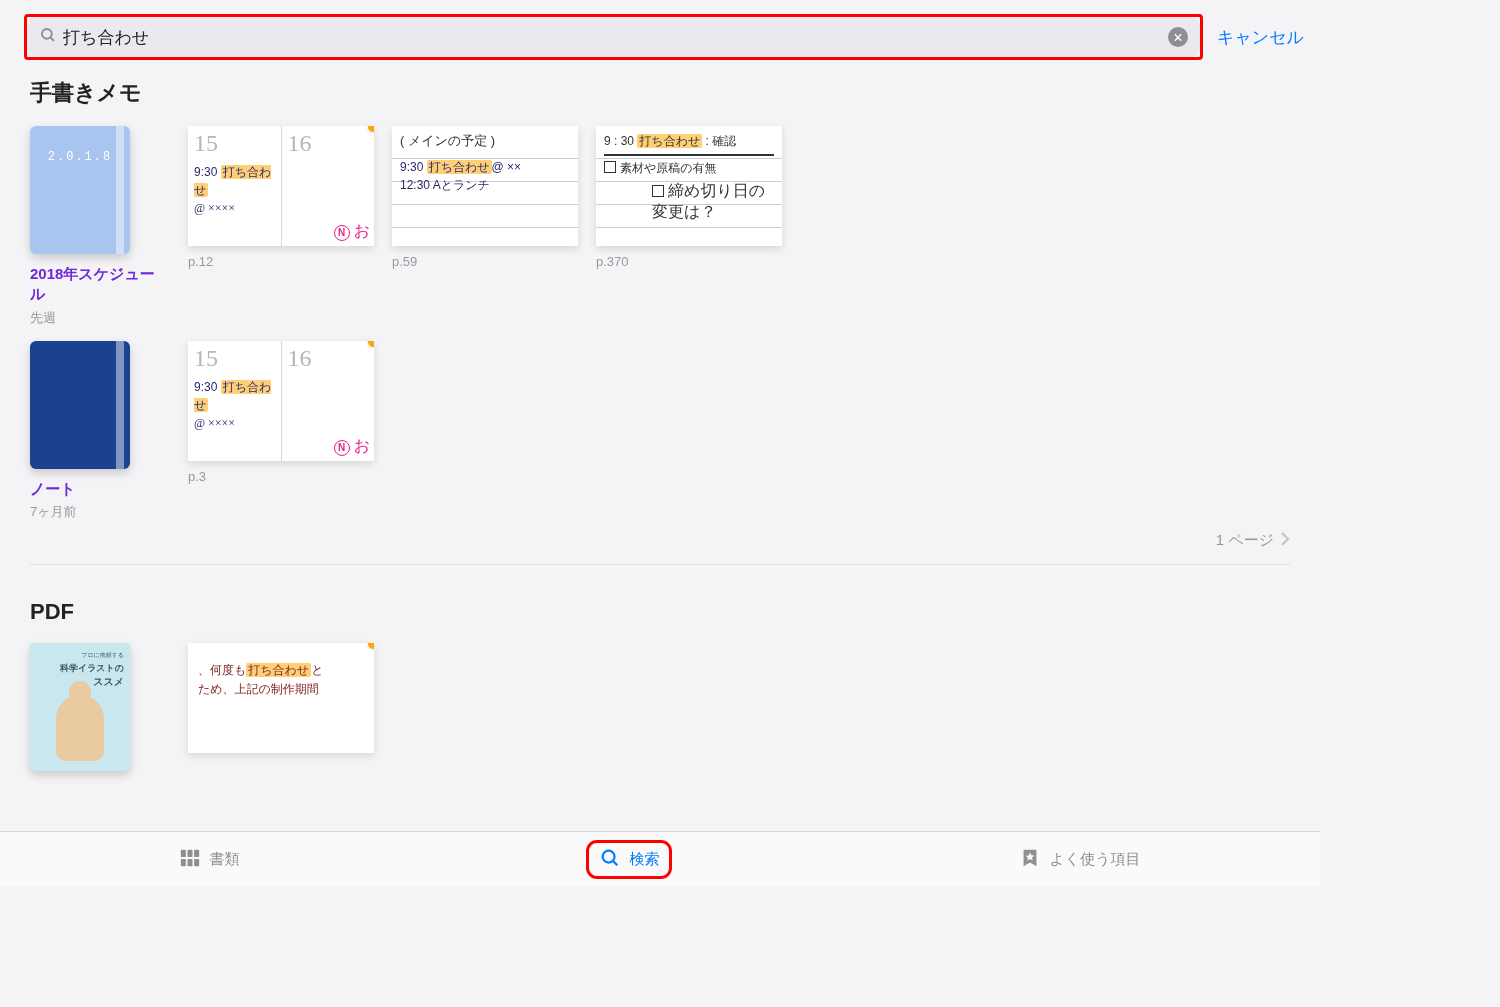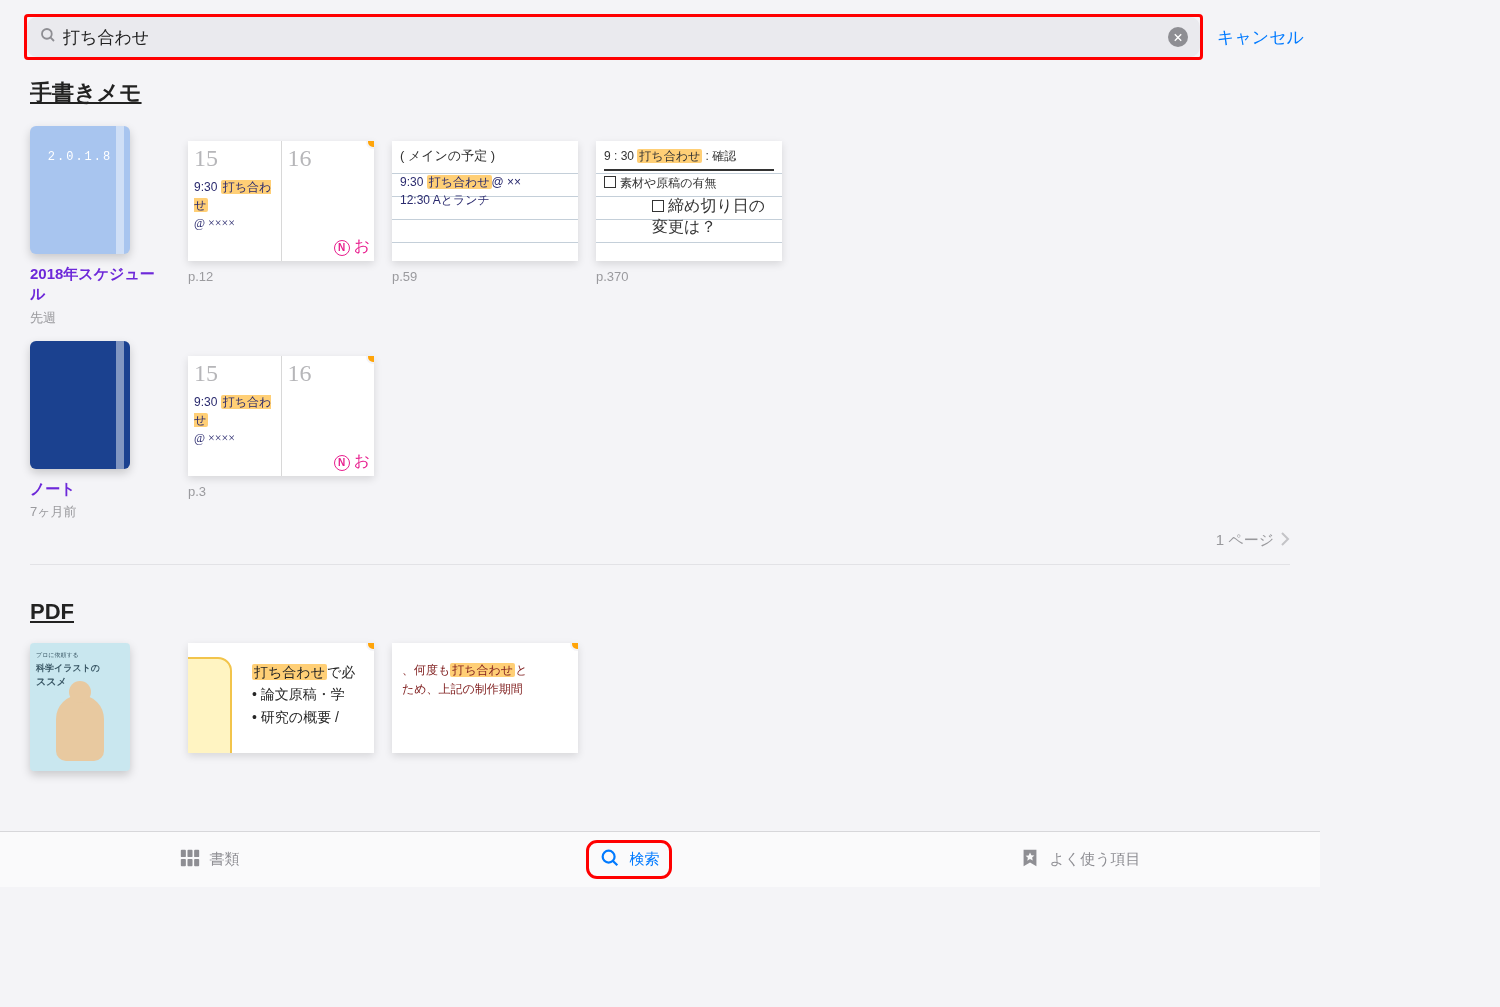--- a/index.html
+++ b/index.html
@@ -10,35 +10,35 @@
     .topbar { display:flex; align-items:center; padding:14px 16px 14px 24px; gap:14px; }
     .search-wrap { flex:1; position:relative; border:3px solid #ff0000; border-radius:4px; }
     .search-field { display:flex; align-items:center; background:#eaeaee; border-radius:10px; height:40px; padding:0 12px; gap:6px; }
     .search-field svg { flex:0 0 18px; }
     .search-field input { flex:1; border:none; background:transparent; font-size:17px; outline:none; color:#222; }
     .clear-btn { width:20px; height:20px; border-radius:50%; background:#8e8e93; display:flex; align-items:center; justify-content:center; cursor:pointer; }
     .cancel { color:#007aff; font-size:17px; cursor:pointer; white-space:nowrap; }
 
     .content { padding:0 30px 80px; height:calc(100% - 68px - 56px); overflow-y:auto; }
 
-    .section-title { font-size:22px; font-weight:700; color:#222; margin:4px 0 18px;text-decoration:underline; }
+    .section-title { font-size:22px; font-weight:700; color:#222; margin:4px 0 18px; }
 
     .row { display:flex; gap:18px; align-items:flex-start; }
     .cover-col { width:140px; }
     .cover { width:100px; height:128px; border-radius:6px; box-shadow:0 4px 10px rgba(0,0,0,.18); position:relative; overflow:hidden; margin-bottom:10px; }
     .cover .spine { position:absolute; right:6px; top:0; bottom:0; width:8px; background:rgba(255,255,255,.45); }
     .cover-blue-light { background:#a8c5ef; }
     .cover-blue-light .year { position:absolute; left:0; right:0; top:24px; text-align:center; color:#fff; font-size:12px; letter-spacing:2px; font-family:"Courier New",monospace; }
     .cover-blue-dark { background:#1b418f; }
     .item-title { font-size:15px; font-weight:700; color:#6d28d9; line-height:1.35; }
     .item-sub { font-size:13px; color:#9a9a9e; margin-top:4px; }
 
     .pages { flex:1; display:flex; gap:18px; }
     .page-thumb { width:186px; }
-    .thumb-box { position:relative; width:186px; height:120px; background:#fff; box-shadow:0 3px 8px rgba(0,0,0,.12); overflow:hidden;margin-top:15px; }
+    .thumb-box { position:relative; width:186px; height:120px; background:#fff; box-shadow:0 3px 8px rgba(0,0,0,.12); overflow:hidden; }
     .thumb-label { font-size:13px; color:#9a9a9e; margin-top:8px; }
     .sync-dot { position:absolute; top:-6px; right:-6px; width:14px; height:14px; border-radius:50%; background:#ffa409; border:2px solid #f4f4f7; }
 
     
     .t-split { display:flex; height:100%; }
     .t-split .col { flex:1; border-right:1px solid #d8d8d8; padding:4px 6px; position:relative; }
     .t-split .col:last-child { border-right:none; }
     .big-date { font-size:24px; color:#b6b6b9; font-weight:400; margin-bottom:6px; }
     .hl { background:#ffcf76; padding:0 2px; border-radius:2px; }
     .tinytxt { font-size:12px; color:#2a2a6e; line-height:1.5; }
@@ -55,21 +55,21 @@
     .row-foot { display:flex; align-items:center; justify-content:flex-end; padding:10px 0 14px; border-bottom:1px solid #e2e2e6; color:#98989c; font-size:15px; gap:6px; cursor:pointer; }
     .chev-r svg { width:10px; height:16px; }
 
     .showall { display:flex; align-items:center; justify-content:space-between; padding:18px 0 8px; }
     .showall-text { color:#007aff; font-size:17px; cursor:pointer; }
     .showall-right { display:flex; align-items:center; gap:8px; cursor:pointer; }
     .count { color:#007aff; font-size:19px; }
     .doc-icn { width:22px; height:26px; }
 
     
-    .pdf-cover { width:100px; height:128px; background:#c9e7ef; border-radius:4px; box-shadow:0 4px 10px rgba(0,0,0,.18); padding:8px 6px; font-size:8px; text-align:left; color:#3c5a68; position:relative; overflow:hidden; }
+    .pdf-cover { width:100px; height:128px; background:#c9e7ef; border-radius:4px; box-shadow:0 4px 10px rgba(0,0,0,.18); padding:8px 6px; font-size:8px; text-align:right; color:#3c5a68; position:relative; overflow:hidden; }
     .pdf-cover .line1 { font-size:6px; }
     .pdf-cover .line2 { font-size:9px; font-weight:bold; margin-top:2px; }
     .pdf-cover .line3 { font-size:10px; font-weight:bold; }
     .body-draw { width:48px; height:66px; margin:6px auto 0; background:#e8c9a0; border-radius:24px 24px 10px 10px; position:relative; }
     .body-draw::before { content:""; position:absolute; top:-14px; left:50%; transform:translateX(-50%); width:22px; height:22px; background:#e8c9a0; border-radius:50%; }
 
     .pdf-thumb { width:186px; height:110px; background:#fff; box-shadow:0 3px 8px rgba(0,0,0,.12); position:relative; overflow:hidden; padding:18px 6px 6px; }
     .pdf-thumb .sync-dot { top:-6px; right:-6px; }
     .shape { position:absolute; left:-26px; top:14px; width:70px; height:120px; background:#fff4c2; border:2px solid #f2c44b; border-radius:14px; }
     .pdf-txt { position:relative; font-size:14px; color:#262626; line-height:1.6; padding-left:58px; }
@@ -212,29 +212,20 @@
         <div class="line1">プロに依頼する</div>
         <div class="line2">科学イラストの</div>
         <div class="line3">ススメ</div>
         <div class="body-draw"></div>
       </div>
     </div>
     <div class="pages">
       <div class="page-thumb">
         <div class="pdf-thumb">
           <div class="sync-dot"></div>
-          <div class="shape"></div>
-          <div class="pdf-txt"><span class="hl">打ち合わせ</span><span>で必</span></div>
-          <div class="pdf-txt bullet">論文原稿・学</div>
-          <div class="pdf-txt bullet">研究の概要 /</div>
-        </div>
-      </div>
-      <div class="page-thumb">
-        <div class="pdf-thumb">
-          <div class="sync-dot"></div>
           <div class="pdf-txt2"><span>、何度も</span><span class="hl">打ち合わせ</span><span>と</span></div>
           <div class="pdf-txt2">ため、上記の制作期間</div>
         </div>
       </div>
     </div>
   </div>
 
 </div>
 
 <div class="tabbar">

